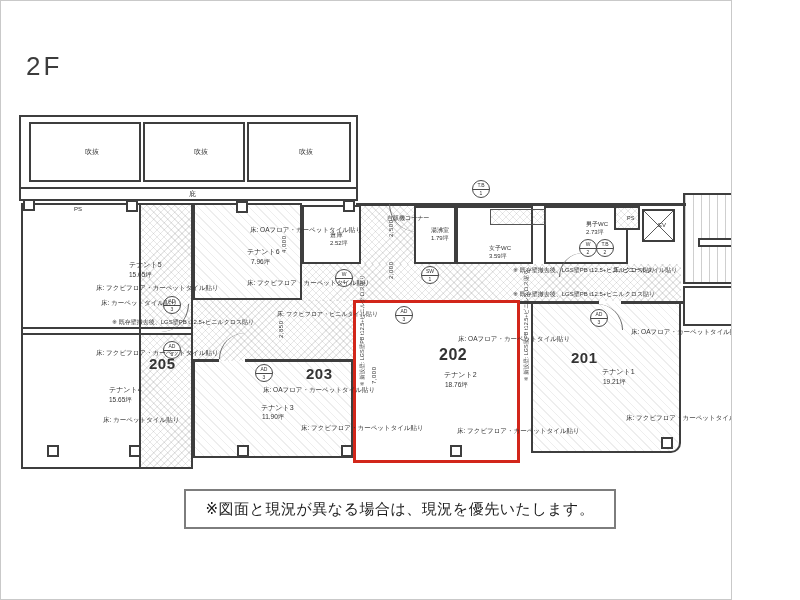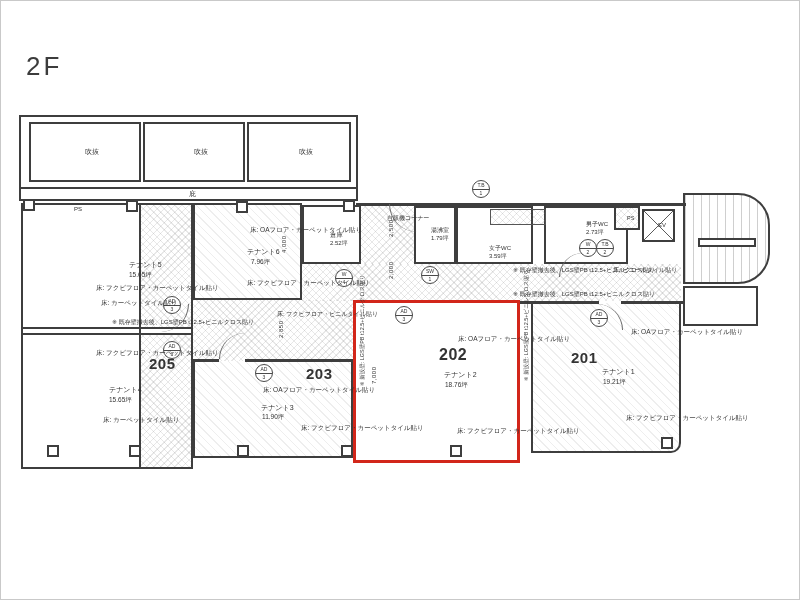--- a/index.html
+++ b/index.html
@@ -1,16 +1,16 @@
 <!DOCTYPE html>
 <html><head>
 <meta charset="utf-8">
 <style>
   html,body{margin:0;padding:0;background:#fff;}
-  .page{position:relative;width:800px;height:600px;background:#ffffff;border:1px solid #c9c9c9;
+  .page{position:relative;width:732px;height:600px;background:#ffffff;border:1px solid #c9c9c9;
         font-family:"Liberation Sans","DejaVu Sans",sans-serif;overflow:hidden;box-sizing:border-box;}
   
   .w{position:absolute;background:#3e3e3e;z-index:4;}
   .box{position:absolute;border:2px solid #3e3e3e;background:#fff;box-sizing:border-box;z-index:3;}
   .nobg{background:transparent;}
   
   .hx{background-image:
       repeating-linear-gradient(45deg,rgba(110,110,110,.16) 0 1px,transparent 1px 5px),
       repeating-linear-gradient(135deg,rgba(110,110,110,.16) 0 1px,transparent 1px 5px);}
   .hd{background-image:repeating-linear-gradient(45deg,rgba(115,115,115,.12) 0 1px,transparent 1px 6px);}
@@ -320,14 +320,17 @@
   <div class="cw" style="left:601px;top:371px;">
       <span class="f7">テナント1</span>
     </div>
   <div class="cw" style="left:602px;top:381px;">
       <span class="f65">19.21坪</span>
     </div>
   <div class="cw" style="left:625px;top:417px;">
       <span class="f65">床: フクビフロア・カーペットタイル貼り</span>
     </div>
 
+  <div class="disc">
+    <span>※図面と現況が異なる場合は、現況を優先いたします。</span>
+  </div>
 
 </div>
 
 </body></html>

